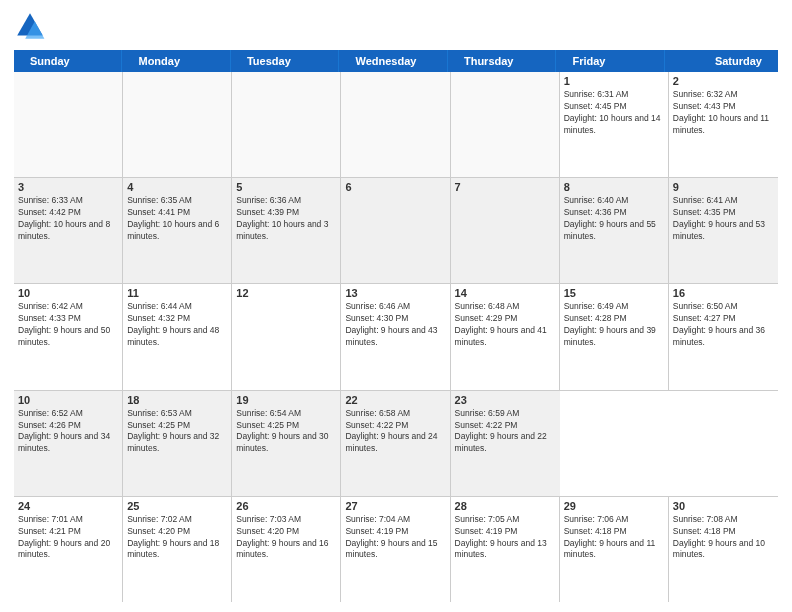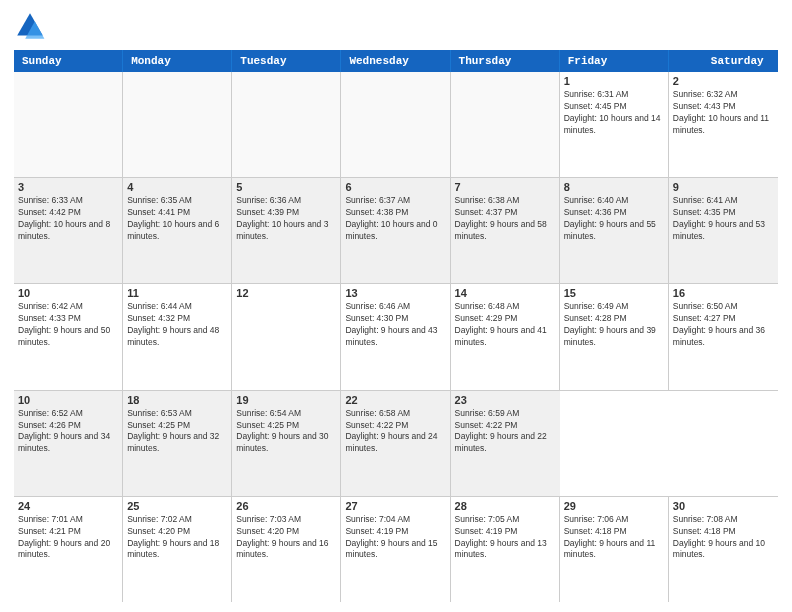--- a/index.html
+++ b/index.html
@@ -60,24 +60,23 @@
     }
     .cal-header {
       display: grid;
       grid-template-columns: repeat(7, 1fr);
       background: #1565c0;
     }
     .cal-header-cell {
       color: #fff;
       font-size: 11px;
       font-weight: bold;
-      padding: 5px 8px;
+      padding: 5px 16px;
       text-align: left;
       border-right: 1px solid #1976d2;
-      font-family: Liberation Mono, monospace;
     }
     .cal-header-cell:last-child { border-right: none; margin-left: 34px; }
     .cal-body {
       display: flex;
       flex-direction: column;
       flex: 1;
     }
     .cal-row {
       display: grid;
       grid-template-columns: repeat(7, 1fr);
@@ -164,25 +163,23 @@
           <div class="cal-cell shaded">
             <span class="day-num">4</span>
             <div class="cell-info">Sunrise: 6:35 AM<br>Sunset: 4:41 PM<br>Daylight: 10 hours and 6 minutes.</div>
           </div>
           <div class="cal-cell shaded">
             <span class="day-num">5</span>
             <div class="cell-info">Sunrise: 6:36 AM<br>Sunset: 4:39 PM<br>Daylight: 10 hours and 3 minutes.</div>
           </div>
           <div class="cal-cell shaded">
             <span class="day-num">6</span>
-            <div class="cell-info">Sunrise: 6:37 AM<br>Sunset: 4:38 PM<br>Daylight: 10 hours and 0 minutes.</div>
           </div>
           <div class="cal-cell shaded">
             <span class="day-num">7</span>
-            <div class="cell-info">Sunrise: 6:38 AM<br>Sunset: 4:37 PM<br>Daylight: 9 hours and 58 minutes.</div>
           </div>
           <div class="cal-cell shaded">
             <span class="day-num">8</span>
             <div class="cell-info">Sunrise: 6:40 AM<br>Sunset: 4:36 PM<br>Daylight: 9 hours and 55 minutes.</div>
           </div>
           <div class="cal-cell shaded">
             <span class="day-num">9</span>
             <div class="cell-info">Sunrise: 6:41 AM<br>Sunset: 4:35 PM<br>Daylight: 9 hours and 53 minutes.</div>
           </div>
         </div>

